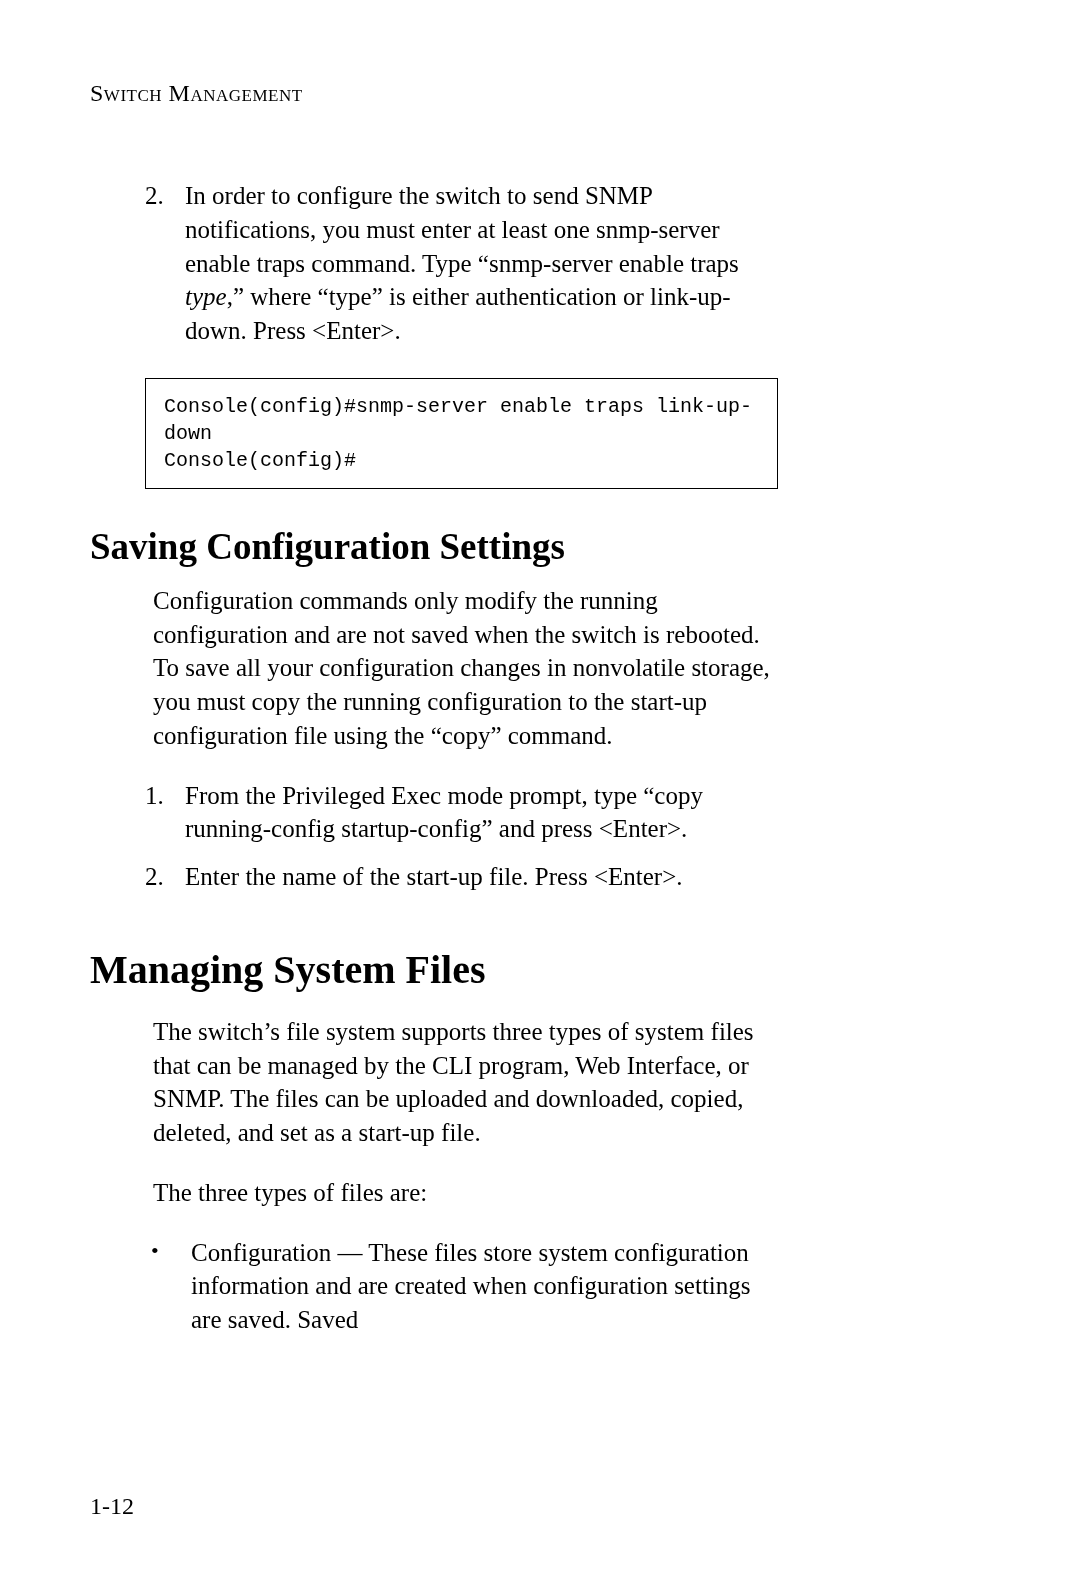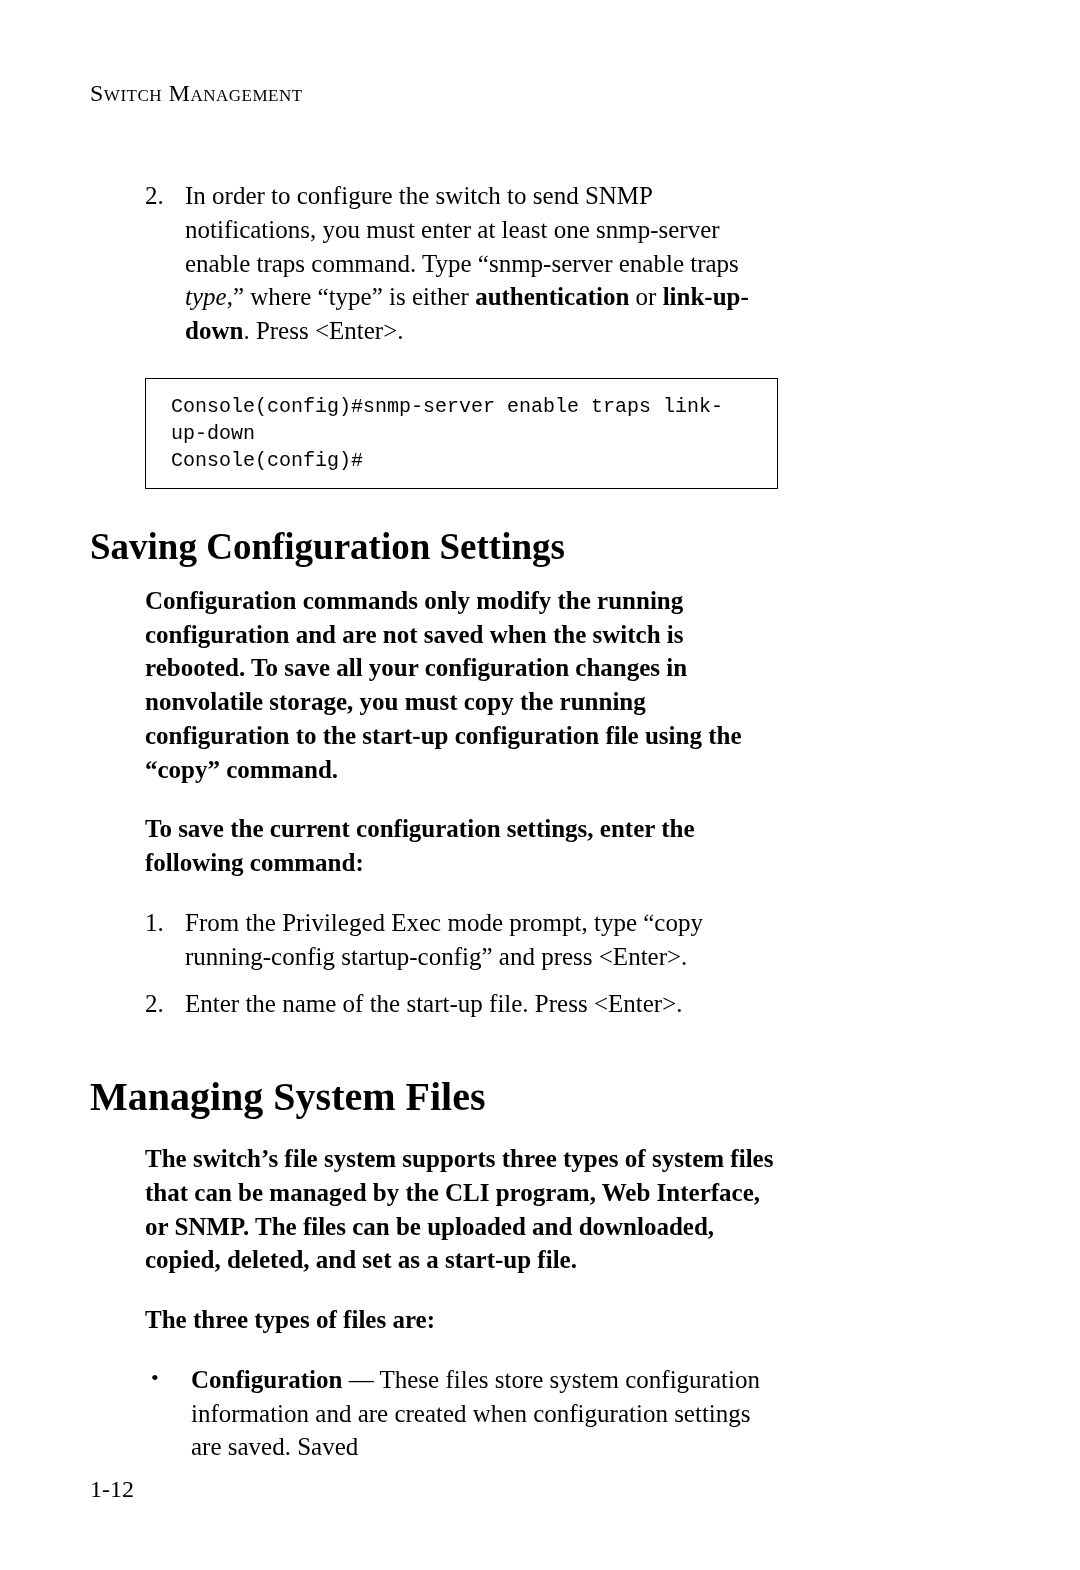--- a/index.html
+++ b/index.html
@@ -38,39 +38,38 @@
   }
   .num-item .num {
     flex: 0 0 40px;
   }
   .num-item .txt {
     flex: 1;
   }
   .code-box {
     border: 1px solid #000;
     margin: 30px 0 30px 55px;
-    padding: 14px 25px;
+    padding: 14px 18px;
     font-family: "Courier New", monospace;
     font-size: 20px;
     line-height: 1.35;
     white-space: pre-wrap;
   }
   .h2 {
     font-weight: bold;
     font-size: 37px;
     margin: 36px 0 16px 0;
   }
   .h1 {
     font-weight: bold;
     font-size: 40px;
     margin: 52px 0 22px 0;
   }
   .para {
-    margin: 0 0 26px 0;
-    font-weight: bold;
+    margin: 0 0 26px 8px;
   }
   .bullet-list {
     margin: 0;
     padding: 0;
   }
   .bullet-item {
     display: flex;
     margin-bottom: 14px;
   }
   .bullet-item .bullet {
@@ -79,25 +78,25 @@
     font-size: 22px;
     line-height: 1.35;
     padding-left: 6px;
   }
   .bullet-item .txt {
     flex: 1;
   }
   .page-number {
     position: absolute;
     left: 90px;
-    bottom: 67px;
+    bottom: 50px;
     font-size: 24px;
   }
   .italic { font-style: italic; margin-top: 12px; }
-  .bold { font-weight: bold; }
+  .bold { font-weight: normal; }
 </style>
 </head>
 <body>
 
 <div class="page">
 
   <div class="running-head">Switch Management</div>
 
   <div class="content-block body-text">
     <div class="num-item">
@@ -108,21 +107,20 @@
     </div>
   </div>
 
   <div class="code-box">Console(config)#snmp-server enable traps link-up-down
 Console(config)#</div>
 
   <div class="h2">Saving Configuration Settings</div>
 
   <div class="content-block body-text">
     <p class="para">Configuration commands only modify the running configuration and are not saved when the switch is rebooted. To save all your configuration changes in nonvolatile storage, you must copy the running configuration to the start-up configuration file using the “copy” command.</p>
-    <p class="para">To save the current configuration settings, enter the following command:</p>
 
     <div class="num-list">
       <div class="num-item">
         <div class="num">1.</div>
         <div class="txt">From the Privileged Exec mode prompt, type “copy running-config startup-config” and press &lt;Enter&gt;.</div>
       </div>
       <div class="num-item">
         <div class="num">2.</div>
         <div class="txt">Enter the name of the start-up file. Press &lt;Enter&gt;.</div>
       </div>

